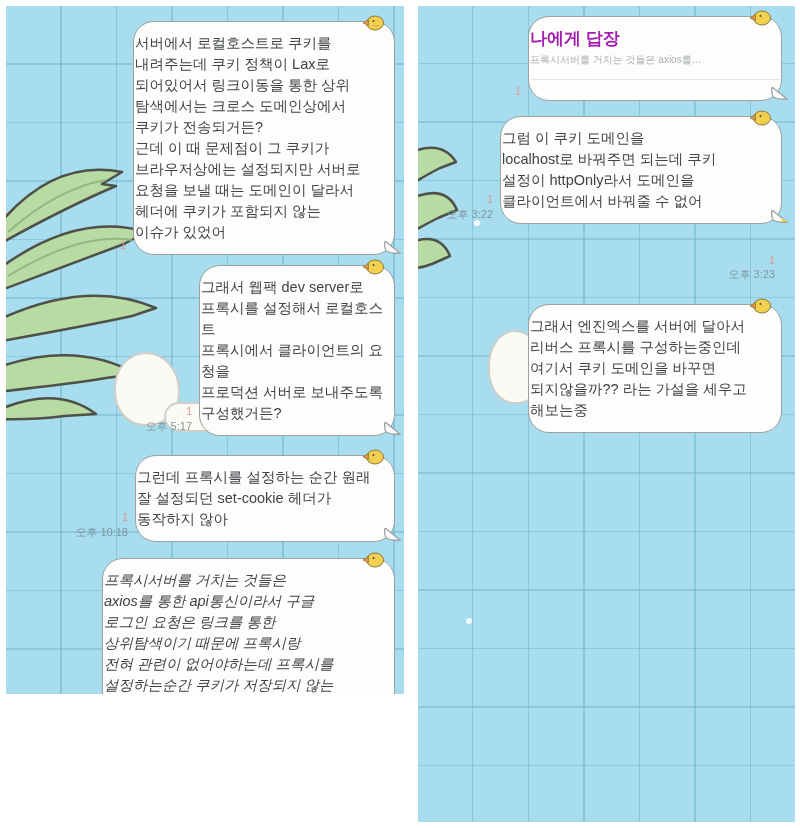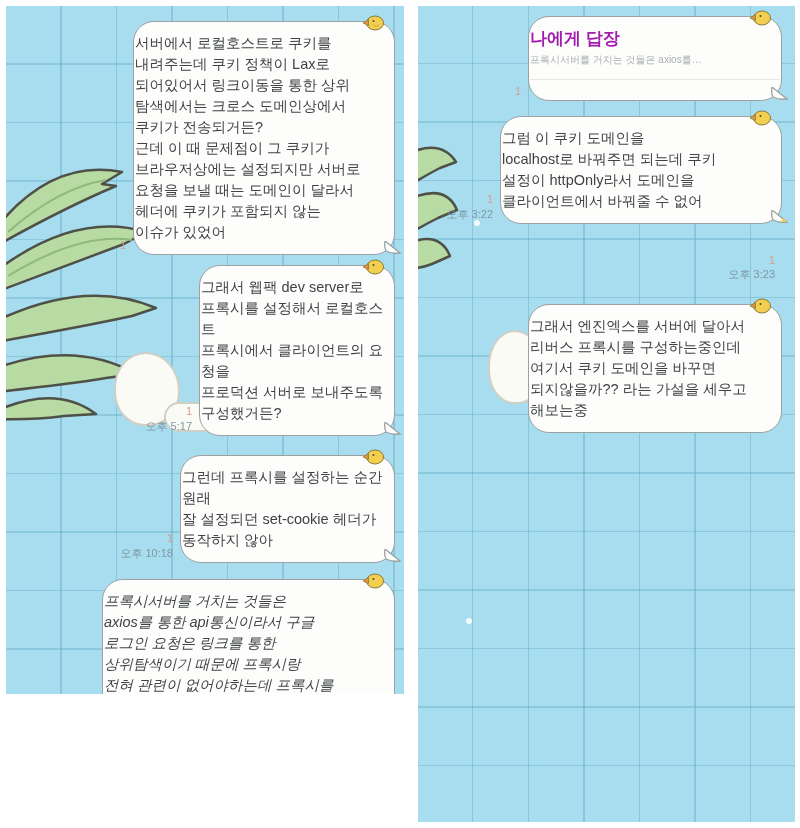--- a/index.html
+++ b/index.html
@@ -131,21 +131,21 @@
           <path d="M1,0 L16,12 Q8,13 2,10 Q0,6 1,0 Z" fill="#fdfdfb" stroke="#9ca1a1" stroke-width="1.3"></path>
         </svg>
       </div>
     </div>
 
     <div class="msg-row" style="margin-top:19px;">
       <div class="meta">
         <span class="unread">1</span>
         <span class="time">오후 10:18</span>
       </div>
-      <div class="bubble" style="width:215px;">
+      <div class="bubble" style="width:260px;">
         <svg class="chick" viewBox="0 0 24 17">
           <ellipse cx="14" cy="9" rx="8.5" ry="7" fill="#f2cf4e" stroke="#8a7a3a" stroke-width="1"></ellipse>
           <path d="M2,9 L7.5,5.5 L7.5,11.5 Z" fill="#e2953e" stroke="#8a7a3a" stroke-width="0.8"></path>
           <circle cx="12.5" cy="7" r="1" fill="#4a4a42"></circle>
         </svg>
         <span class="msg-text">그런데 프록시를 설정하는 순간 원래
 잘 설정되던 set-cookie 헤더가
 동작하지 않아</span>
         <svg class="tail" viewBox="0 0 18 14">
           <path d="M1,0 L16,12 Q8,13 2,10 Q0,6 1,0 Z" fill="#fdfdfb" stroke="#9ca1a1" stroke-width="1.3"></path>

